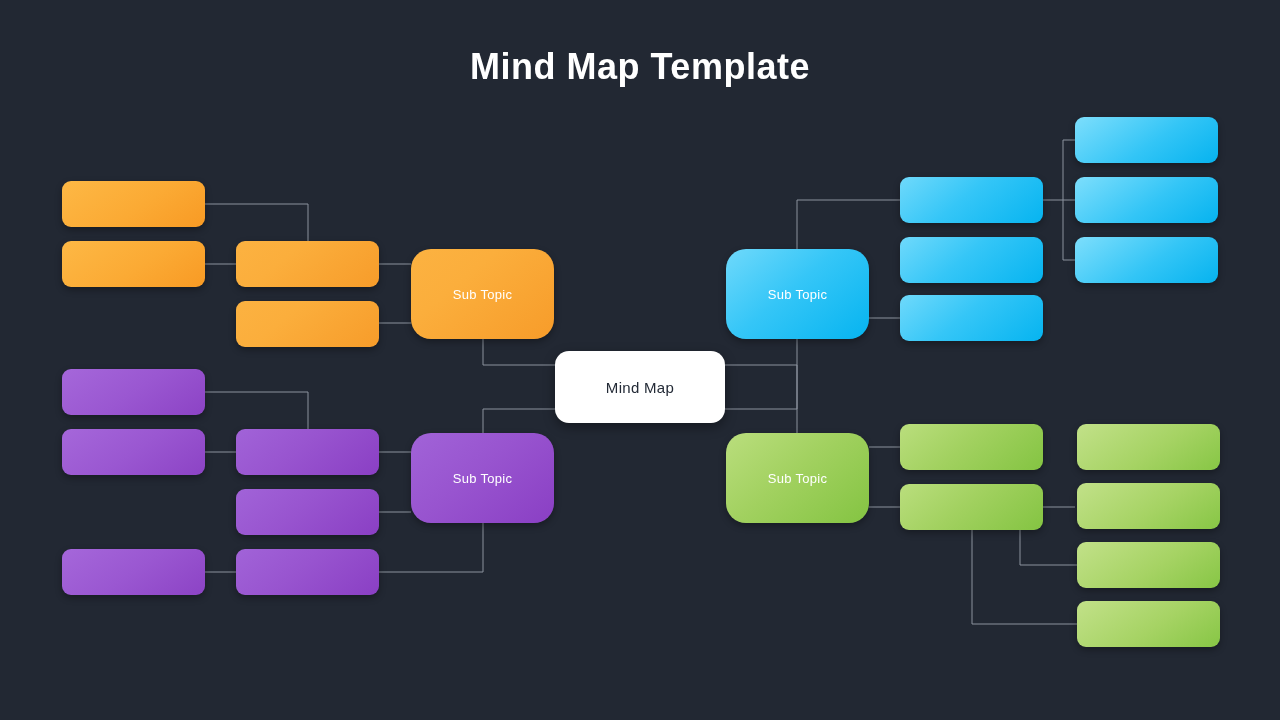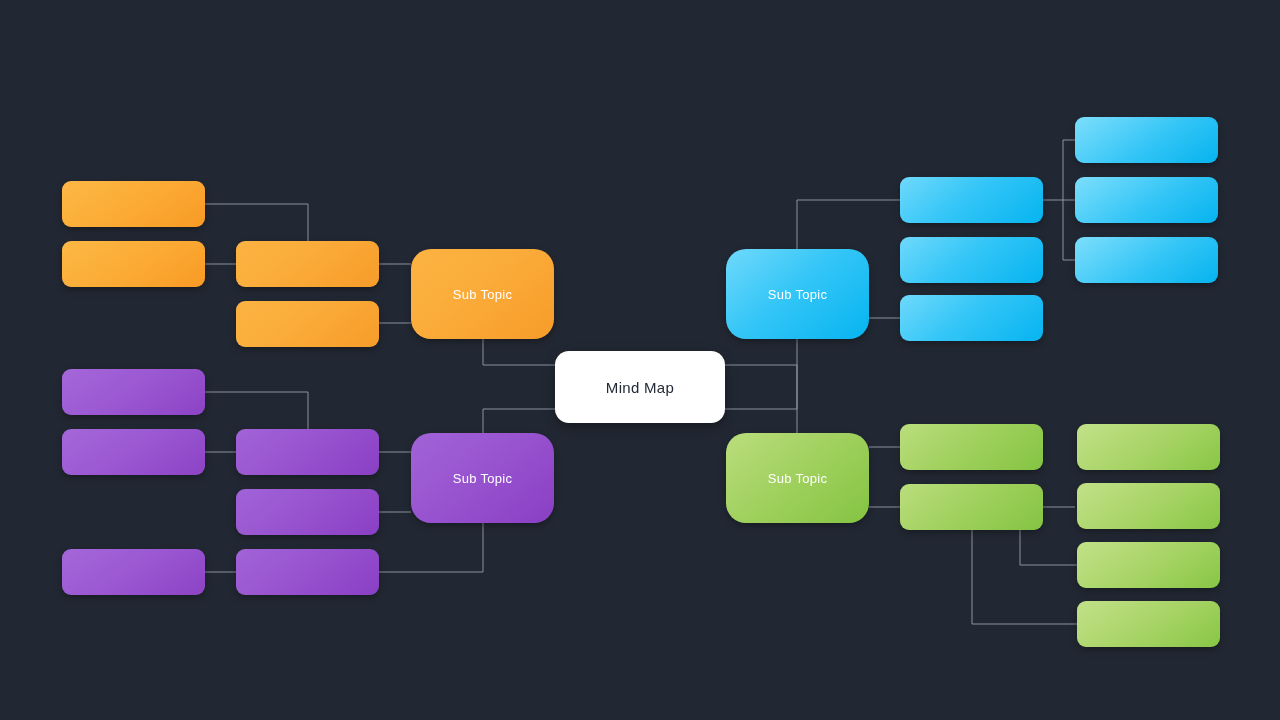--- a/index.html
+++ b/index.html
@@ -54,20 +54,21 @@
   .g-blue     { background:linear-gradient(140deg,#6fd9fb 0%,#35c6f7 45%,#06b4f0 100%); }
   .g-blue-l   { background:linear-gradient(145deg,#7ddefc 0%,#33c5f6 55%,#06b3ef 100%); }
   .g-green    { background:linear-gradient(140deg,#bade7d 0%,#a2d160 45%,#84c442 100%); }
   .g-green-l  { background:linear-gradient(145deg,#c2e189 0%,#a6d364 55%,#87c645 100%); }
 </style>
 </head>
 <body>
 
 <div id="stage">
 
+  <div id="title">Mind Map Template</div>
 
   <svg id="wires" viewBox="0 0 1280 720" width="1280" height="720">
       <path d="M205,204 H308 V264" fill="none" stroke="#8b929e" stroke-width="1"></path>
       <path d="M205,264 H236" fill="none" stroke="#8b929e" stroke-width="1"></path>
       <path d="M379,264 H411" fill="none" stroke="#8b929e" stroke-width="1"></path>
       <path d="M379,323 H411" fill="none" stroke="#8b929e" stroke-width="1"></path>
       <path d="M483,339 V365 H555" fill="none" stroke="#8b929e" stroke-width="1"></path>
       <path d="M205,392 H308 V452" fill="none" stroke="#8b929e" stroke-width="1"></path>
       <path d="M205,452 H236" fill="none" stroke="#8b929e" stroke-width="1"></path>
       <path d="M379,452 H411" fill="none" stroke="#8b929e" stroke-width="1"></path>

